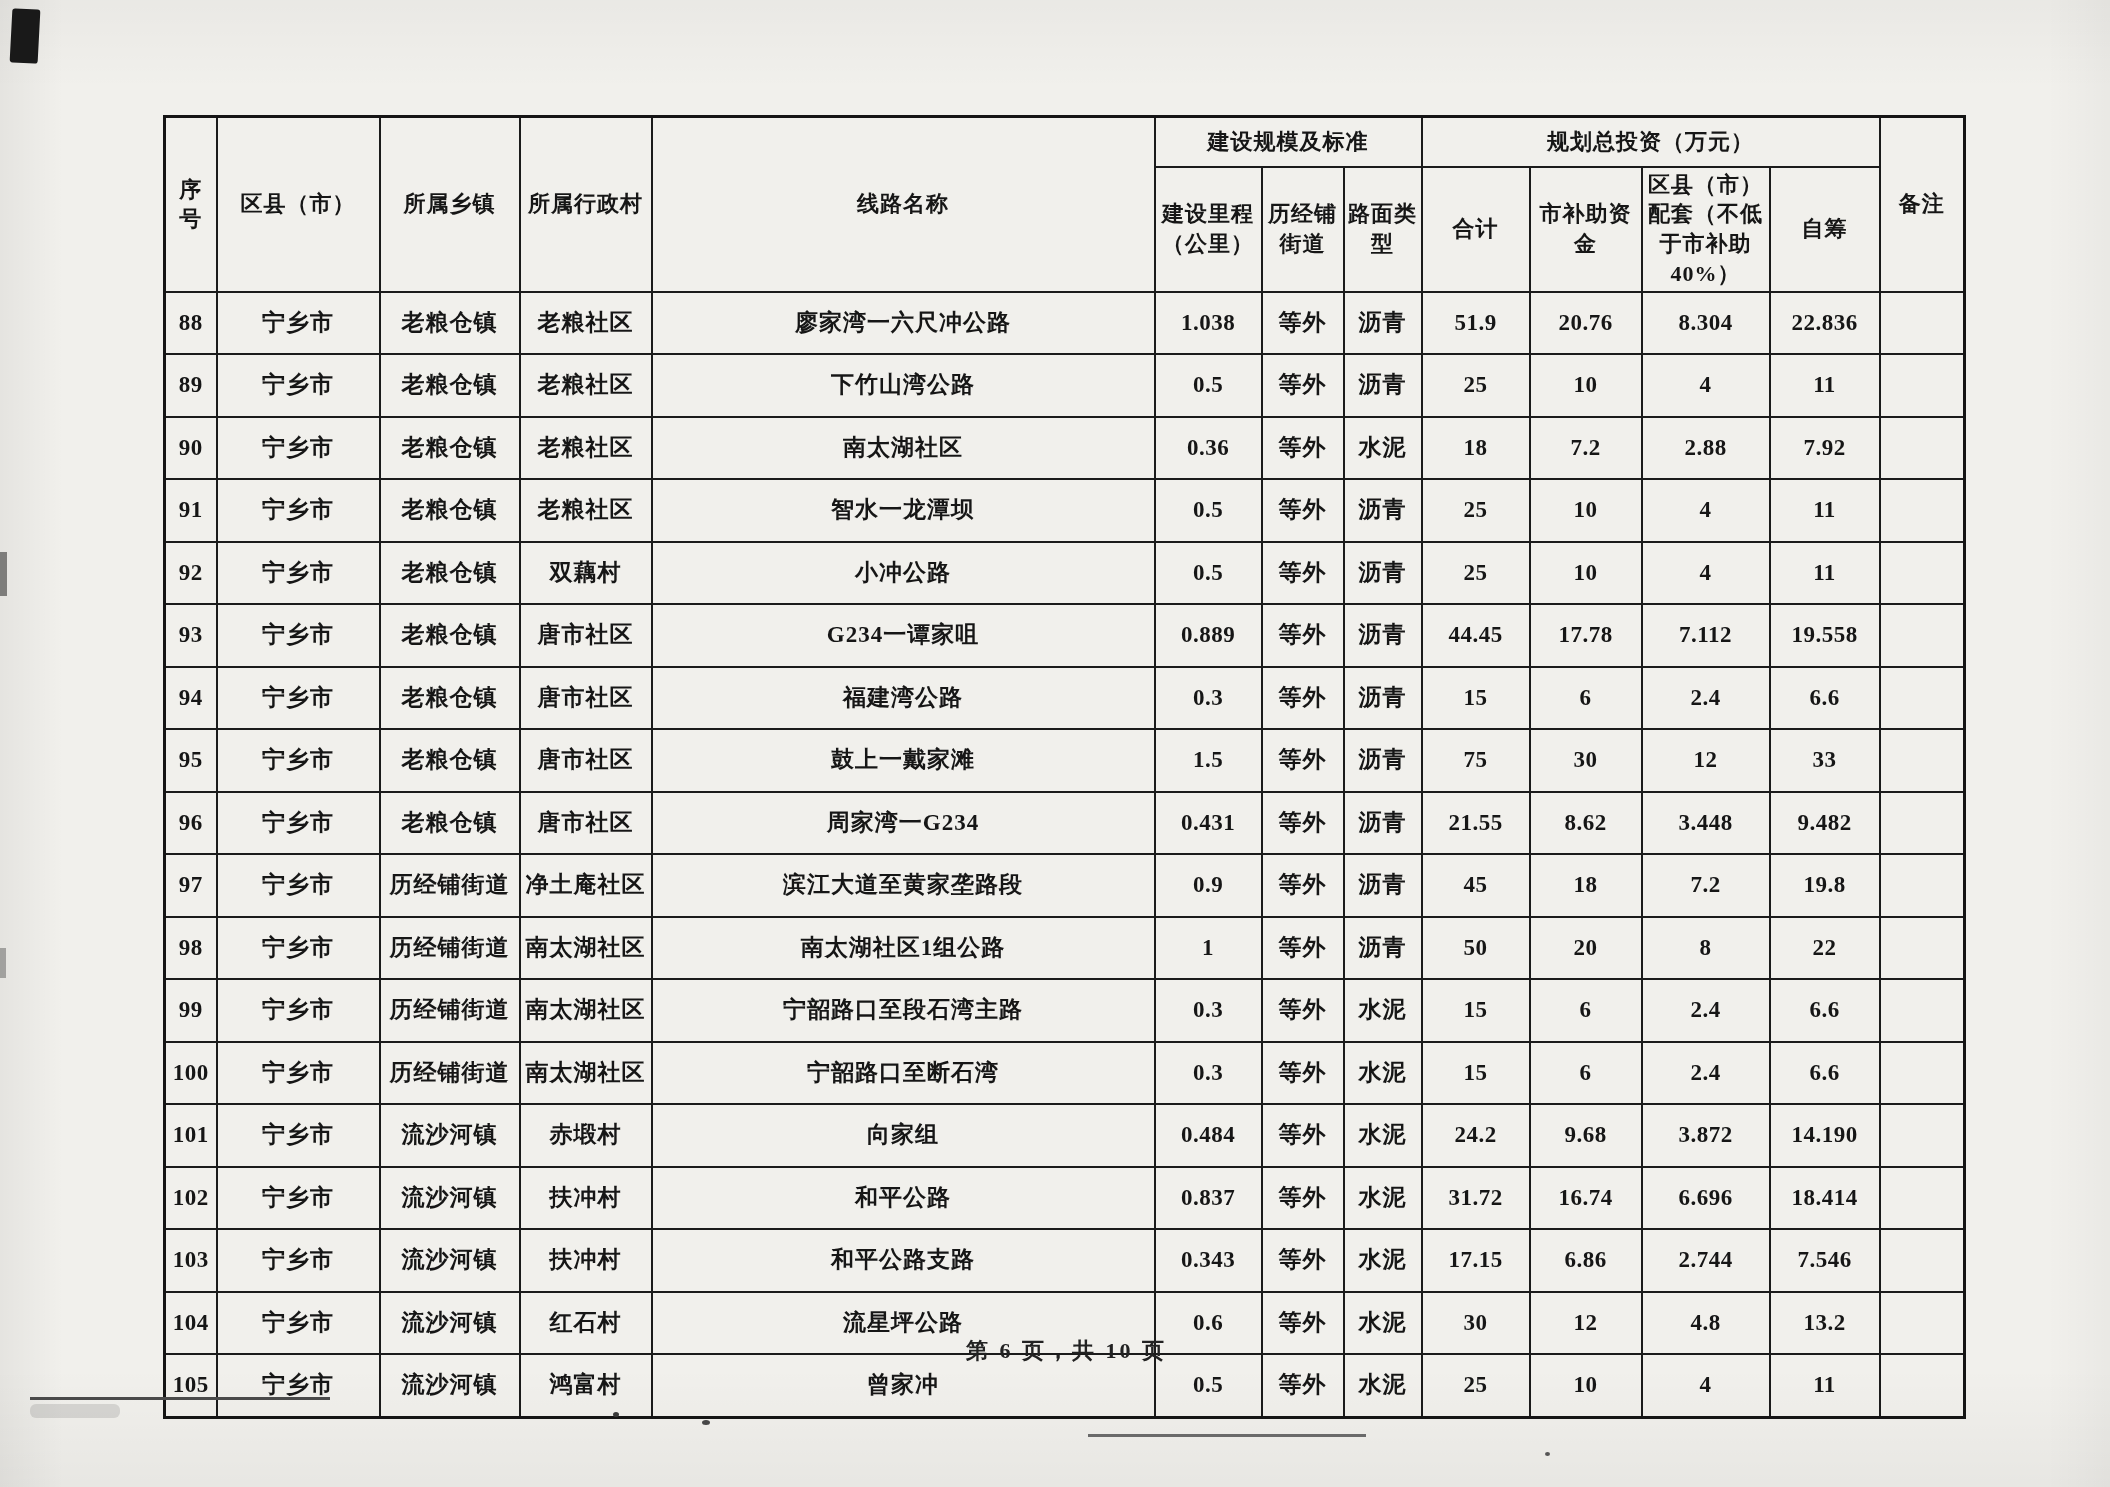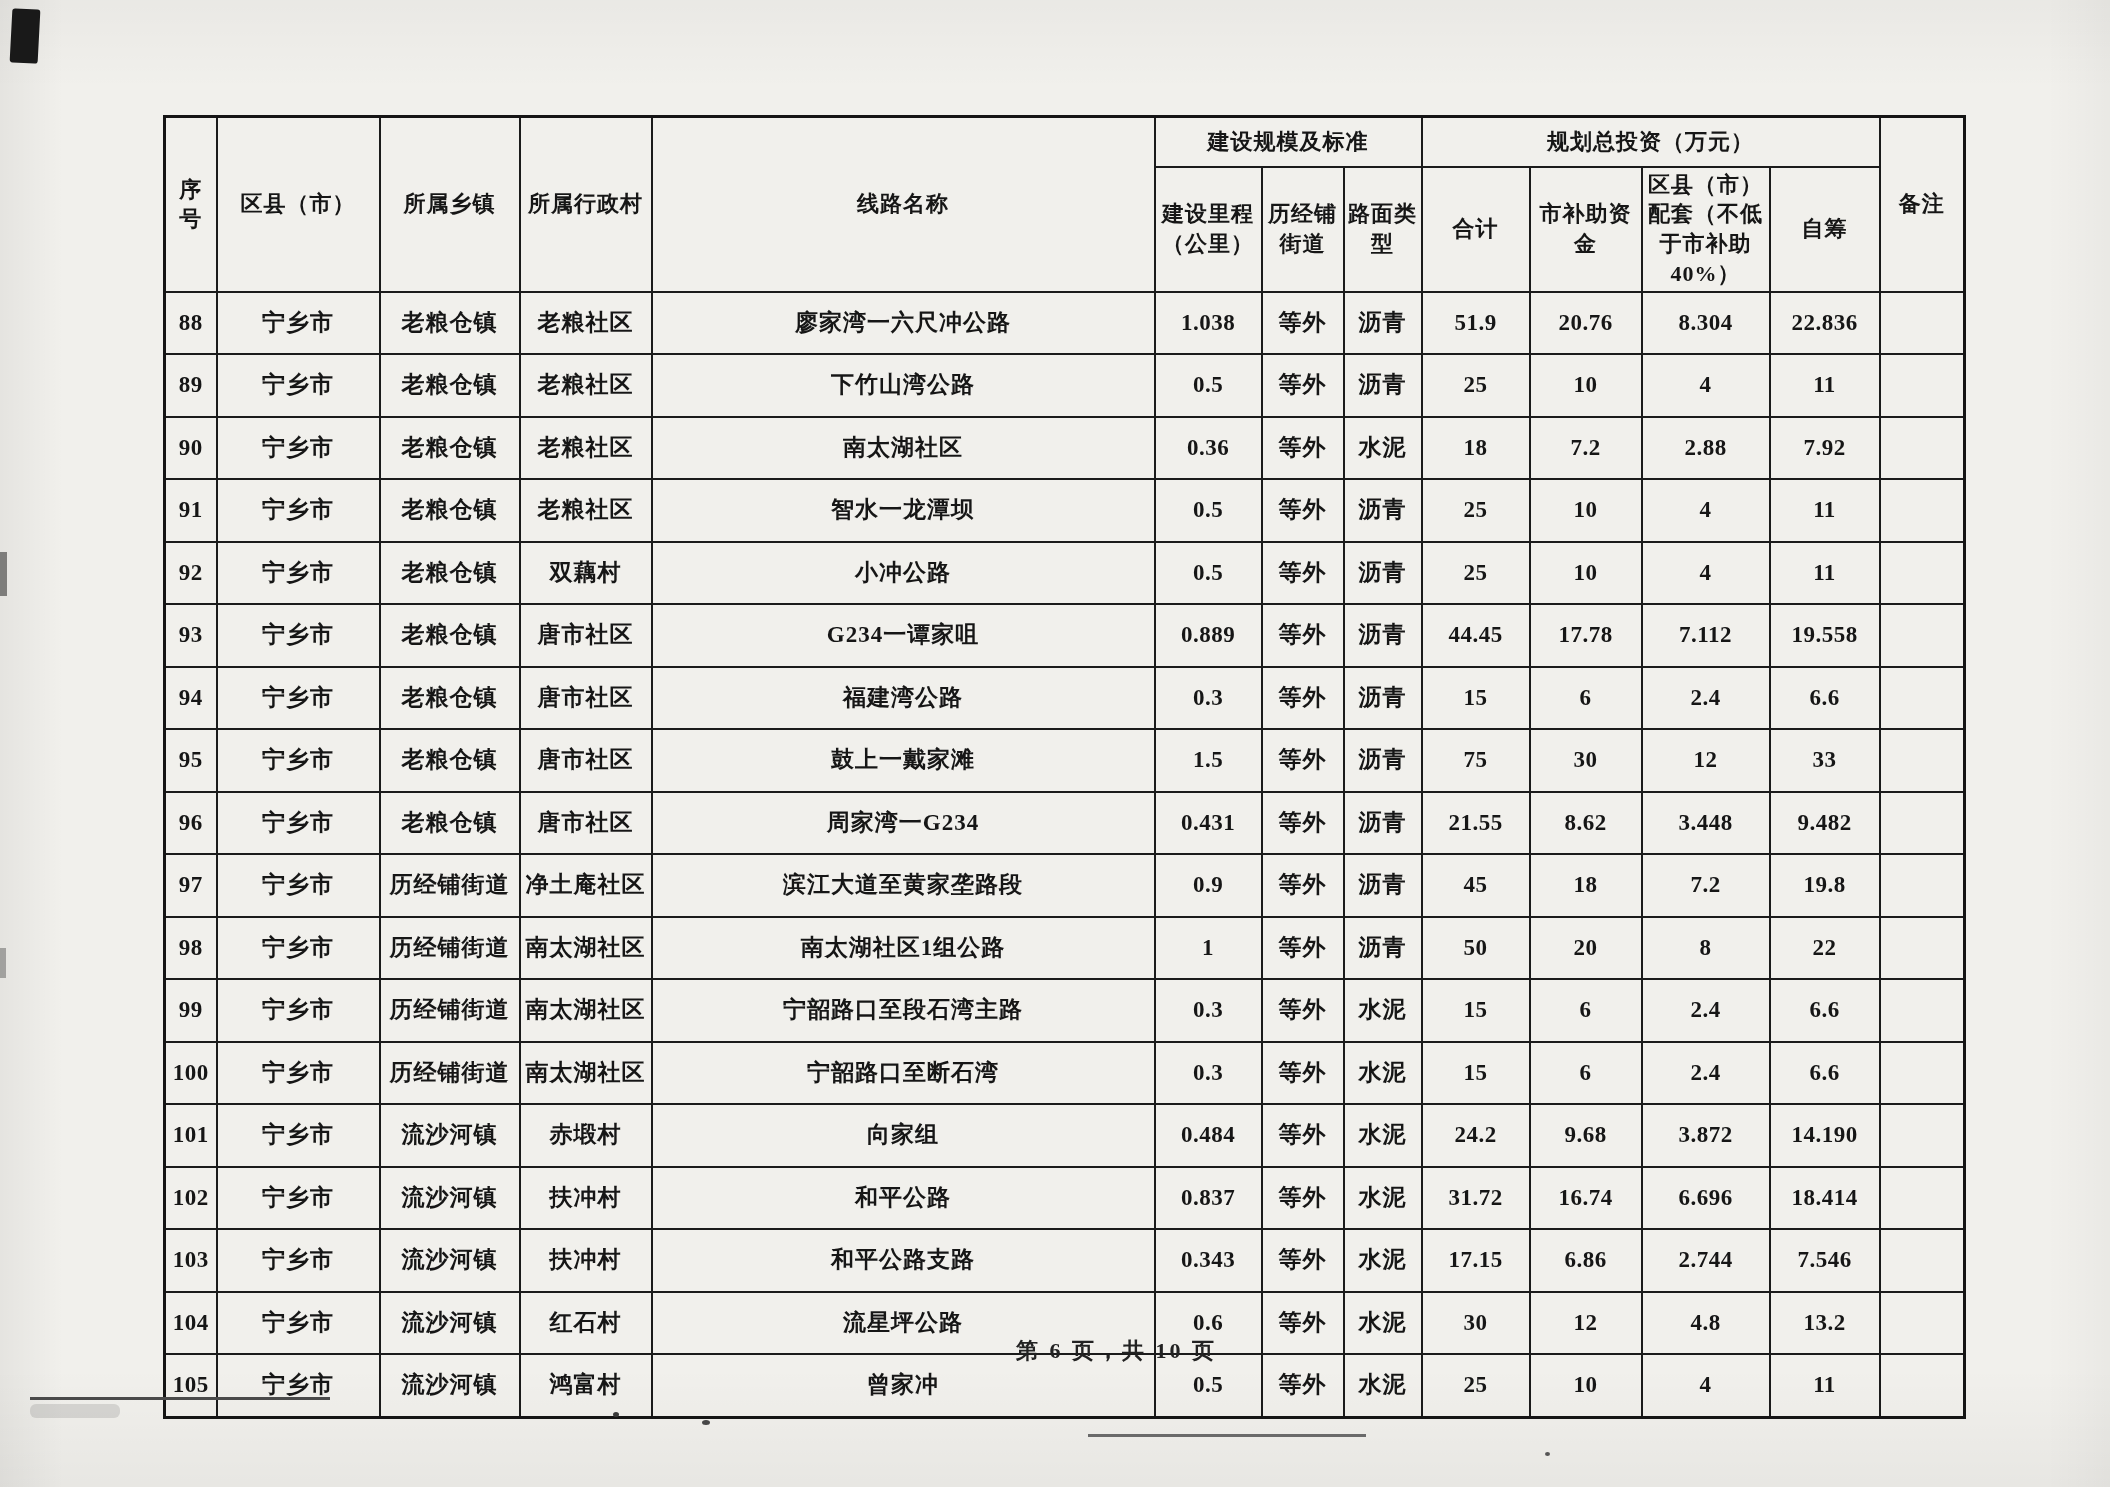--- a/index.html
+++ b/index.html
@@ -44,21 +44,21 @@
   thead tr.sub-row{height:125px;}
   tbody td{
     font-weight:600;
     font-size:23px;
     letter-spacing:1px;
     height:56.5px;
     line-height:1.2;
   }
   tbody td.num{letter-spacing:0.5px;}
   .footer{
-    position:absolute;left:1016px;top:1336px;
+    position:absolute;left:966px;top:1336px;
     font-size:22px;font-weight:600;letter-spacing:3px;
     color:#222;
   }
   
   .artifact{position:absolute;pointer-events:none;}
   .blob-tl{left:11px;top:9px;width:28px;height:54px;background:#191919;border-radius:3px;transform:rotate(3deg);}
   .edge-dash-1{left:0;top:552px;width:7px;height:44px;background:rgba(40,40,40,0.55);}
   .edge-dash-2{left:0;top:948px;width:6px;height:30px;background:rgba(60,60,60,0.4);}
   .line-bl{left:30px;top:1397px;width:300px;height:3px;background:#4a4a4a;}
   .line-br{left:1088px;top:1434px;width:278px;height:3px;background:#6a6a6a;}

